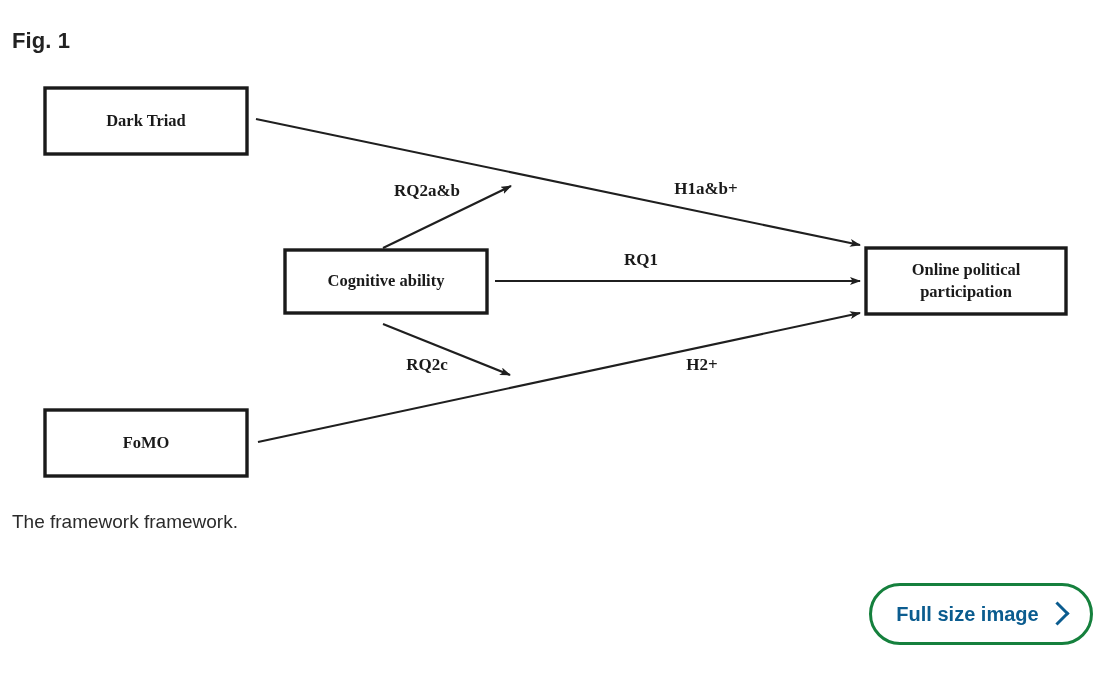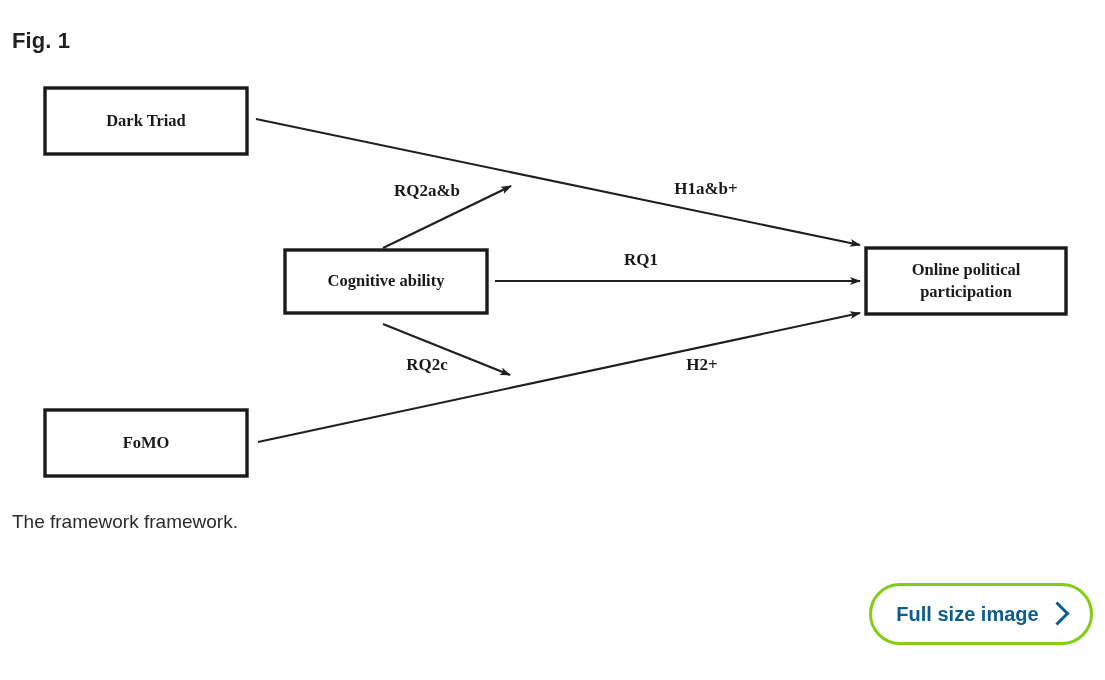--- a/index.html
+++ b/index.html
@@ -86,21 +86,21 @@
     color: #2b2b2b;
     line-height: 1.3;
   }
   #fullsize-button {
     position: absolute;
     left: 869px;
     top: 583px;
     width: 224px;
     height: 62px;
     box-sizing: border-box;
-    border: 3px solid #84cc16;
+    border: 3px solid #15803d;
     border-radius: 34px;
     background: #ffffff;
     display: flex;
     align-items: center;
     justify-content: center;
     gap: 8px;
     cursor: pointer;
     padding: 0 12px;
   }
   #fullsize-button .btn-label {

